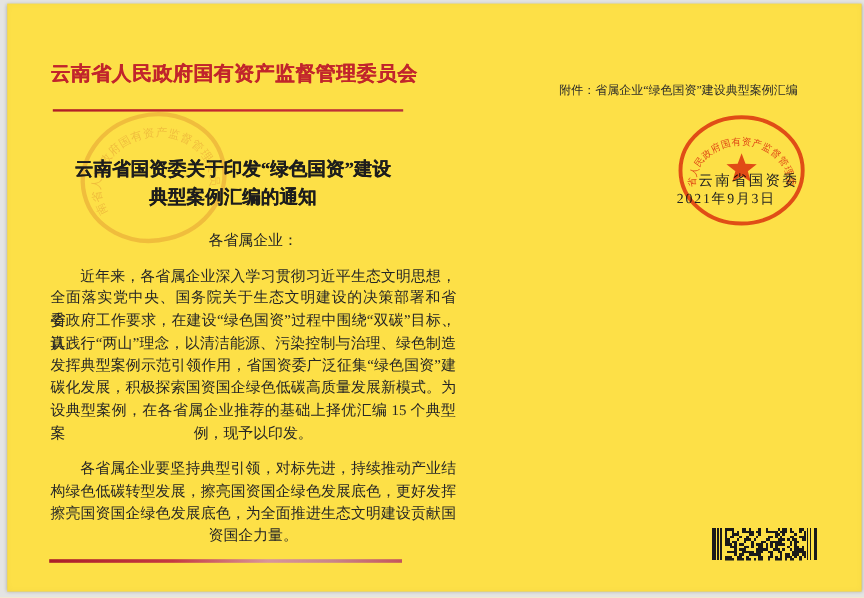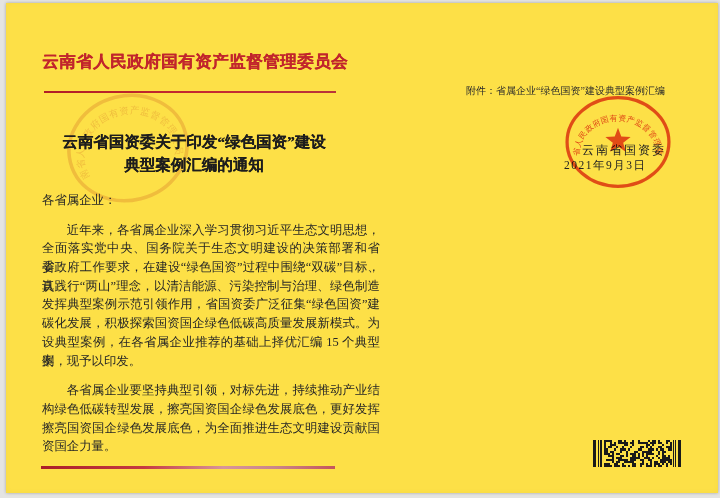--- a/index.html
+++ b/index.html
@@ -17,36 +17,37 @@
     position:absolute;left:36px;top:48px;width:300px;
     text-align:center;font-size:16.5px;font-weight:bold;
     color:#c1252c;letter-spacing:.5px;white-space:nowrap;
     text-shadow:.4px 0 0 #c1252c;
   }
   .red-rule-top{
     position:absolute;left:38px;top:88px;width:292px;height:2.4px;
     background:linear-gradient(90deg,#b01e26,#c62a31 55%,#b8343a);
   }
   .attachment-note{
-    position:absolute;left:421px;top:81px;width:215px;
+    position:absolute;left:421px;top:65px;width:215px;
     font-size:10px;color:#2a2a2a;letter-spacing:0;white-space:nowrap;padding-left:39px;
   }
   .doc-title{
     position:absolute;left:17px;top:127px;width:342px;
     text-align:center;font-weight:bold;color:#1d1d1d;
     font-size:15.5px;line-height:23px;z-index:3;
     text-shadow:.3px 0 0 #1d1d1d;
   }
   .body-text{
     position:absolute;left:36px;top:188px;width:338px;z-index:3;
     font-size:12.4px;color:#262626;
   }
   .body-line{
     height:18.7px;line-height:18.7px;white-space:nowrap;
     overflow:visible;
+    text-align:center;
   }
   .body-line.just{
     white-space:normal;text-align:justify;text-align-last:justify;
     text-justify:inter-character;word-break:break-all;
   }
   .body-line.ind{text-indent:2em;margin-top:11px;}
   .ghost-seal{
     position:absolute;left:56px;top:88px;width:132px;height:114px;
     opacity:.22;transform:rotate(-14deg);z-index:2;
     mix-blend-mode:multiply;

